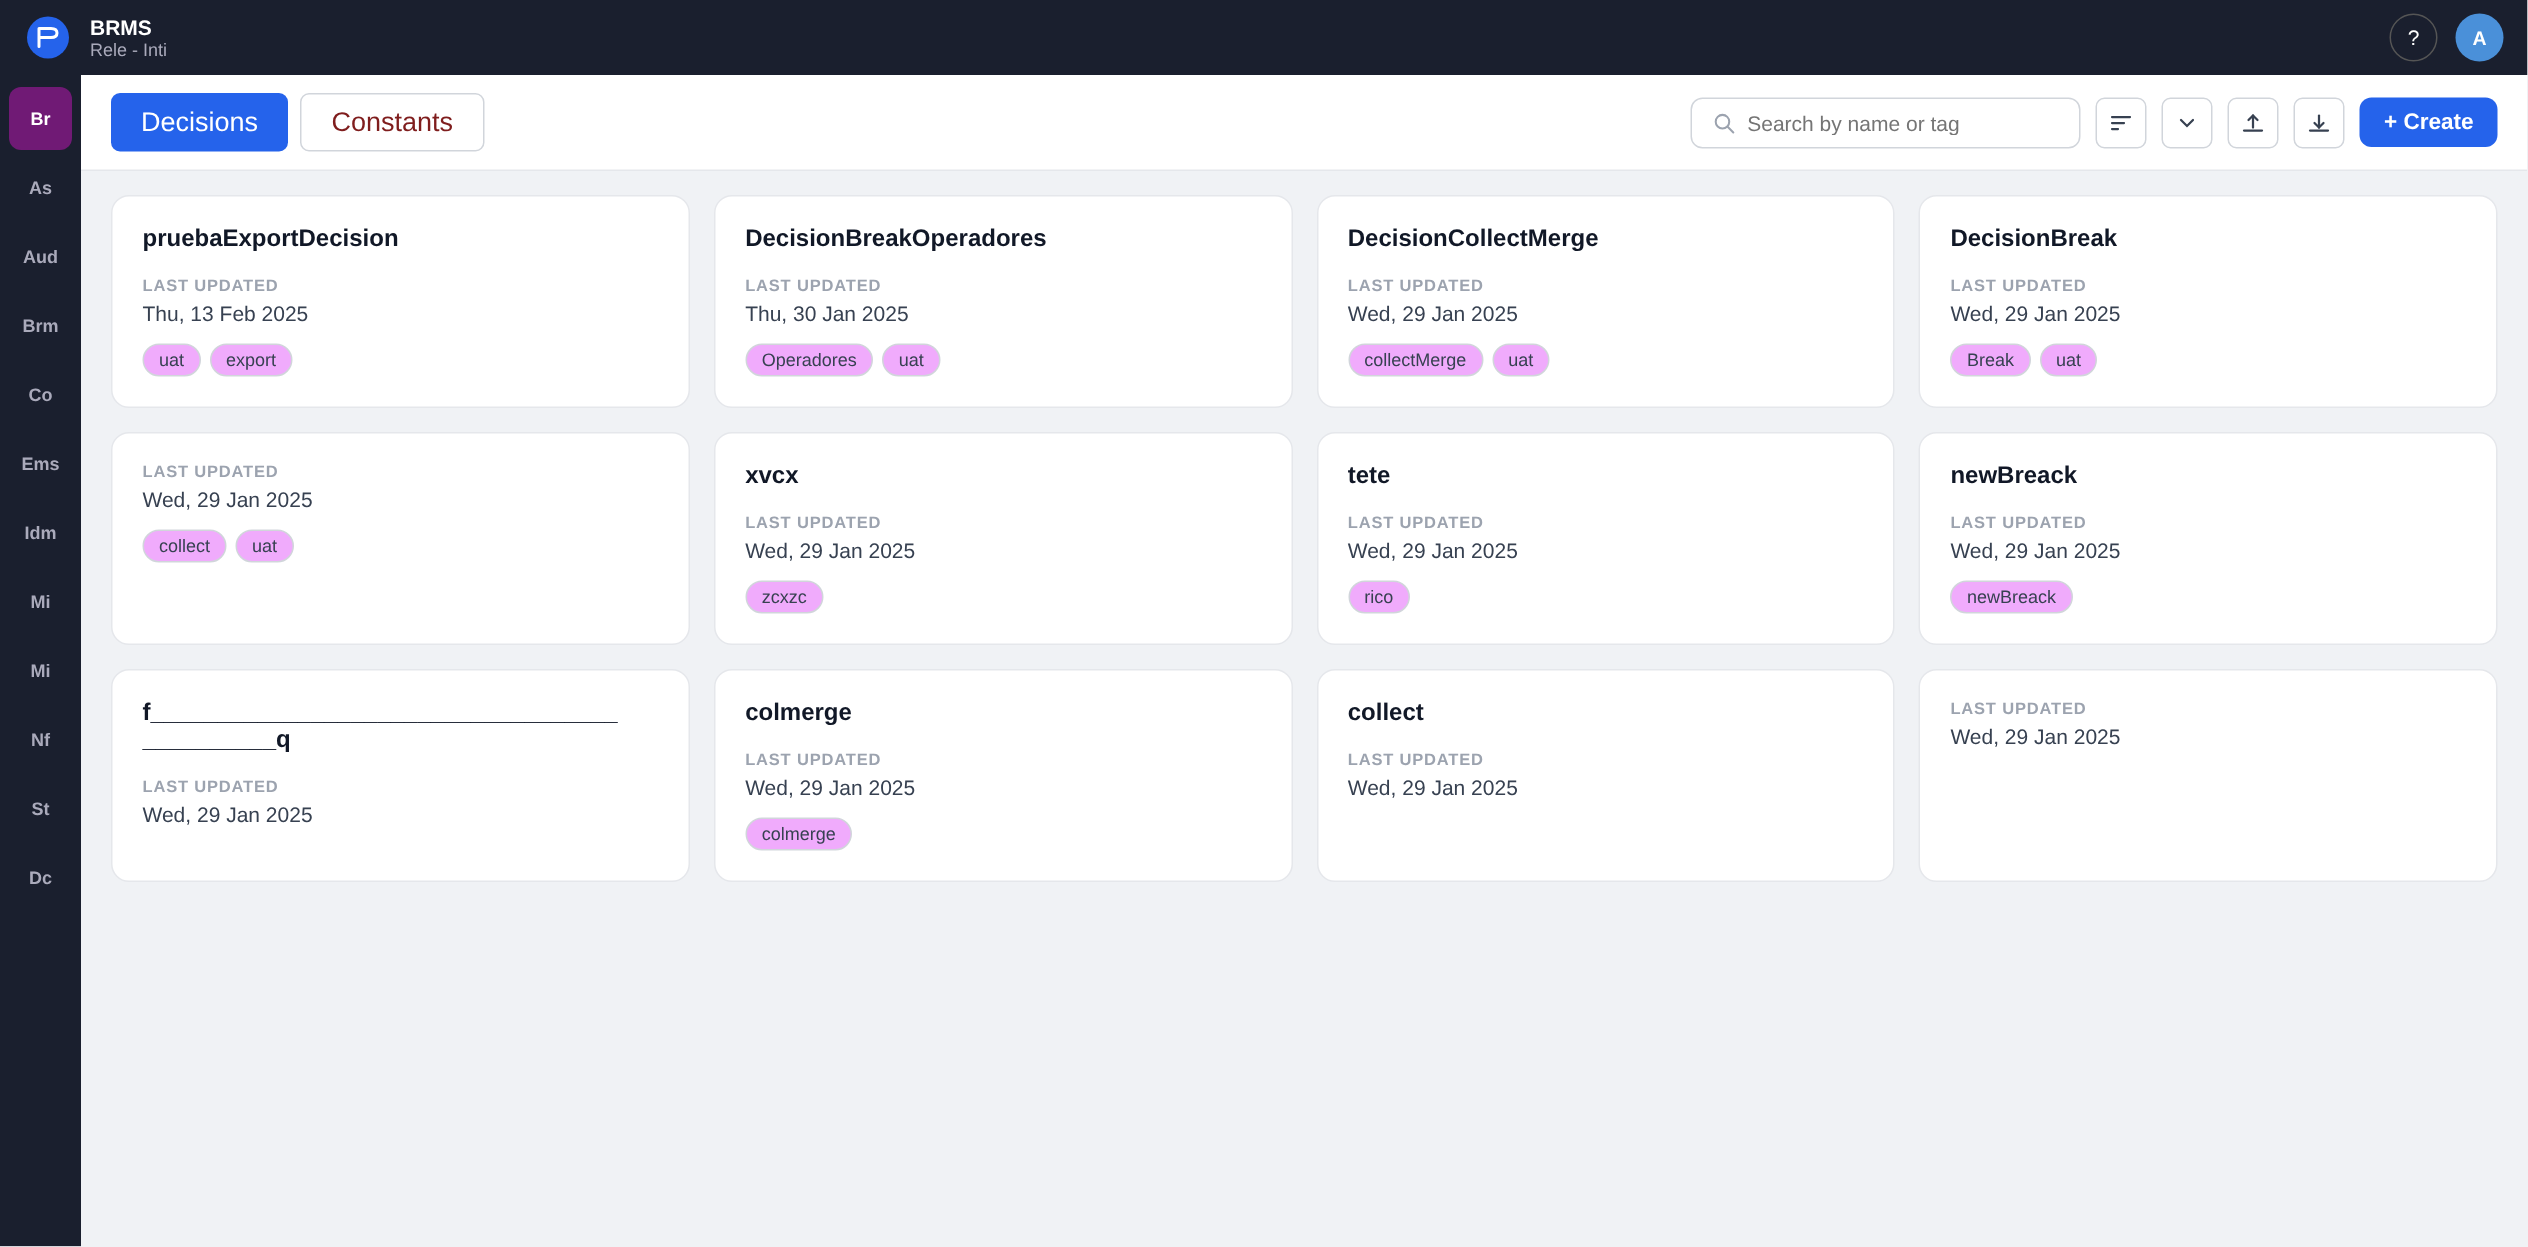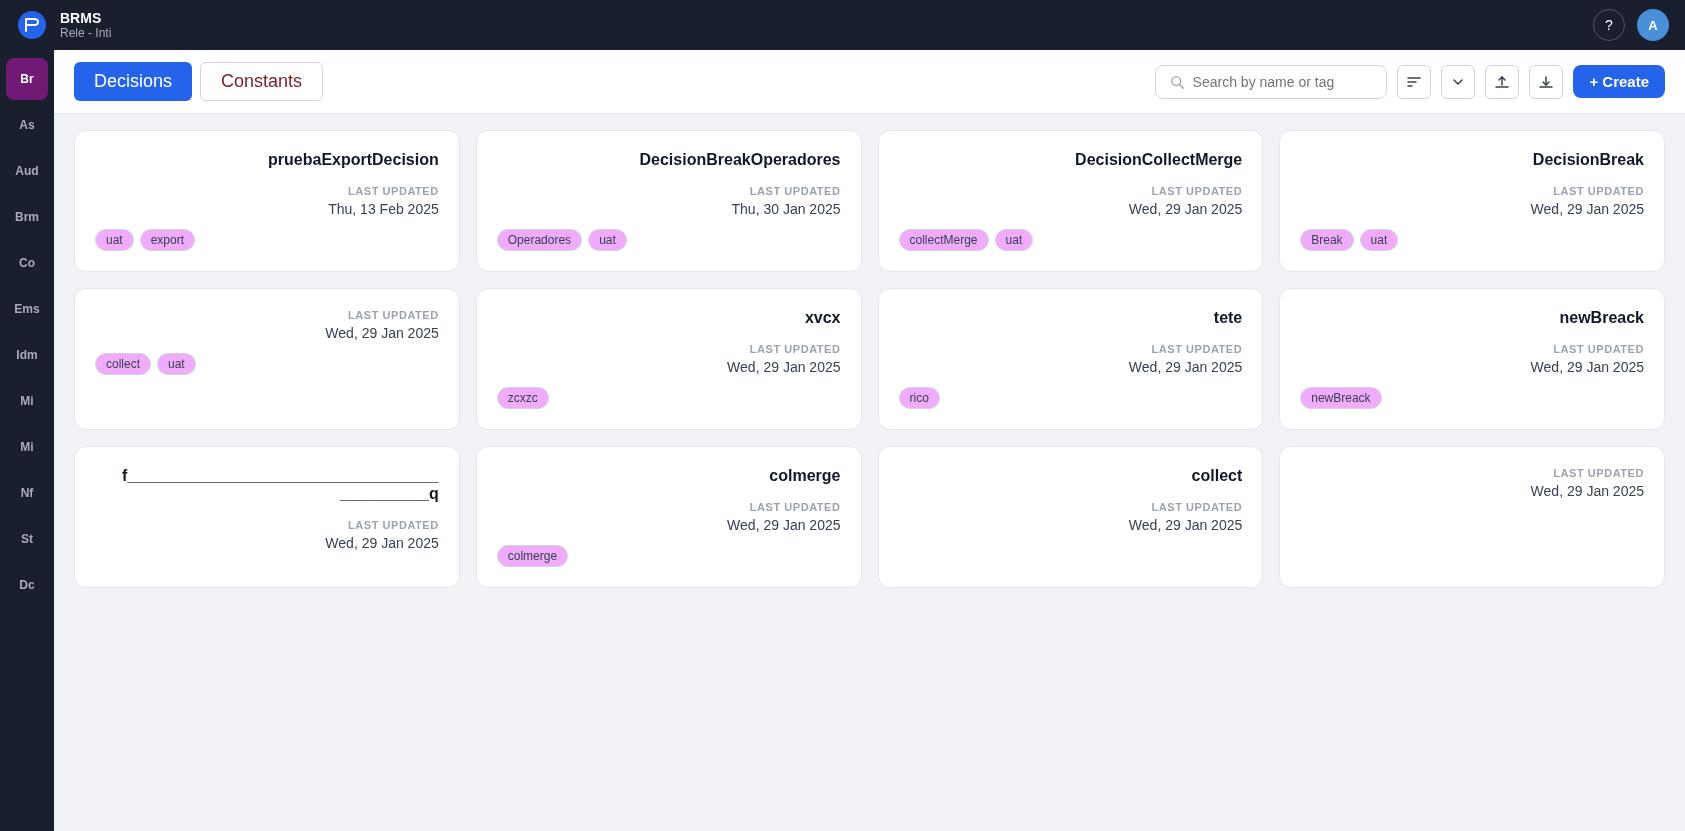--- a/index.html
+++ b/index.html
@@ -92,21 +92,21 @@
       font-weight: 500;
       cursor: pointer;
     }
     .tab-btn.active { background: #2563eb; color: white; }
     .tab-btn.inactive { background: transparent; color: #7f1d1d; border: 1px solid #d1d5db; }
     .topbar-right { display: flex; align-items: center; gap: 10px; }
     .search-box {
       display: flex; align-items: center; gap: 8px;
       border: 1px solid #d1d5db; border-radius: 8px;
       padding: 8px 14px; background: white;
-      width: 232px;
+      width: 260px;
     }
     .search-box input {
       border: none; outline: none; font-size: 14px; color: #6b7280;
       background: transparent; width: 100%;
     }
     .icon-btn {
       width: 34px; height: 34px; border: 1px solid #d1d5db;
       border-radius: 6px; background: white; cursor: pointer;
       display: flex; align-items: center; justify-content: center;
       color: #374151; font-size: 14px;
@@ -122,21 +122,20 @@
     
     .cards-container {
       flex: 1;
       overflow-y: auto;
       padding: 16px 20px;
     }
     .cards-grid {
       display: grid;
       grid-template-columns: repeat(4, 1fr);
       gap: 16px;
-      text-align: right;
     }
     .card {
       background: white;
       border-radius: 12px;
       padding: 20px;
       border: 1px solid #e5e7eb;
       cursor: pointer;
       transition: box-shadow 0.15s;
       min-height: 140px;
     }

